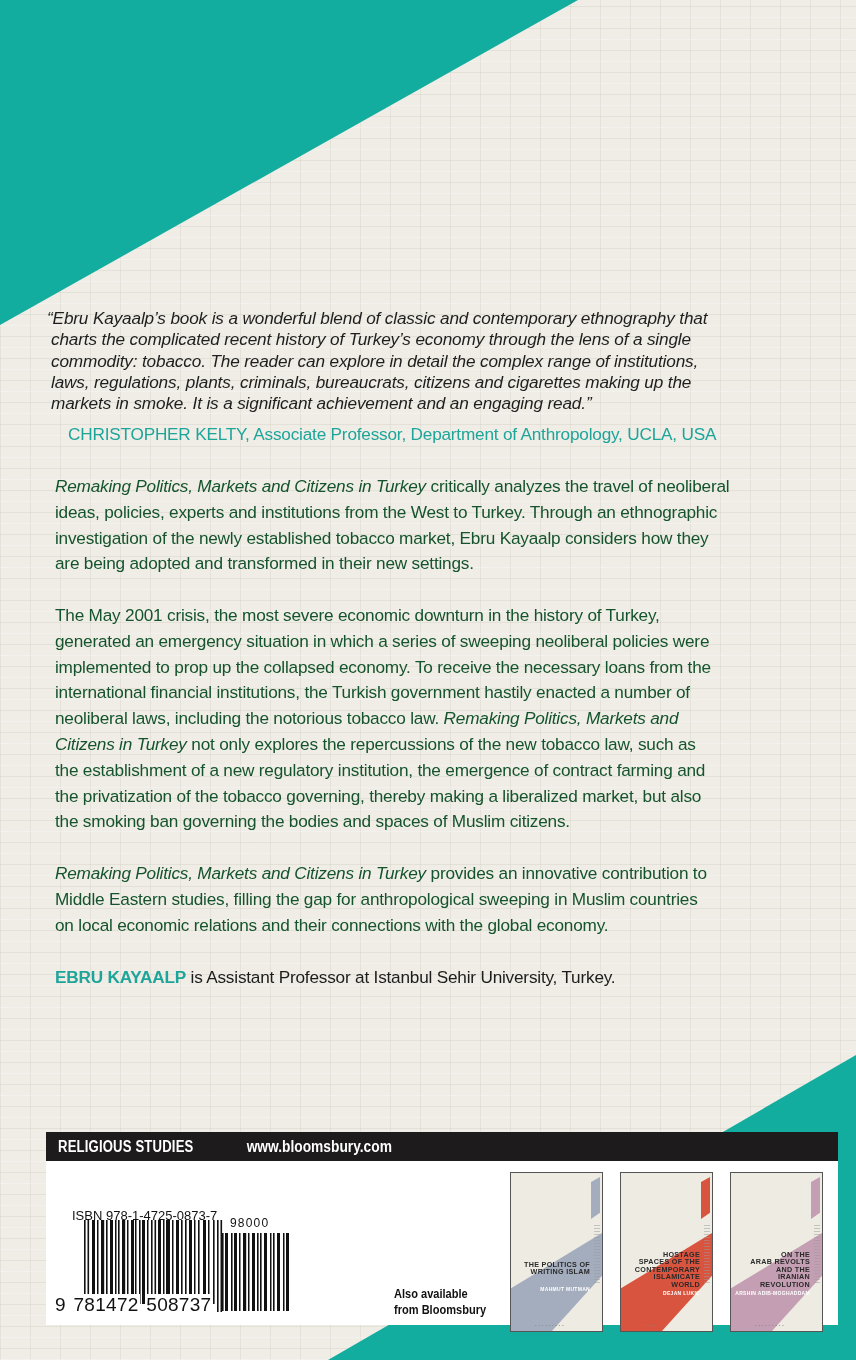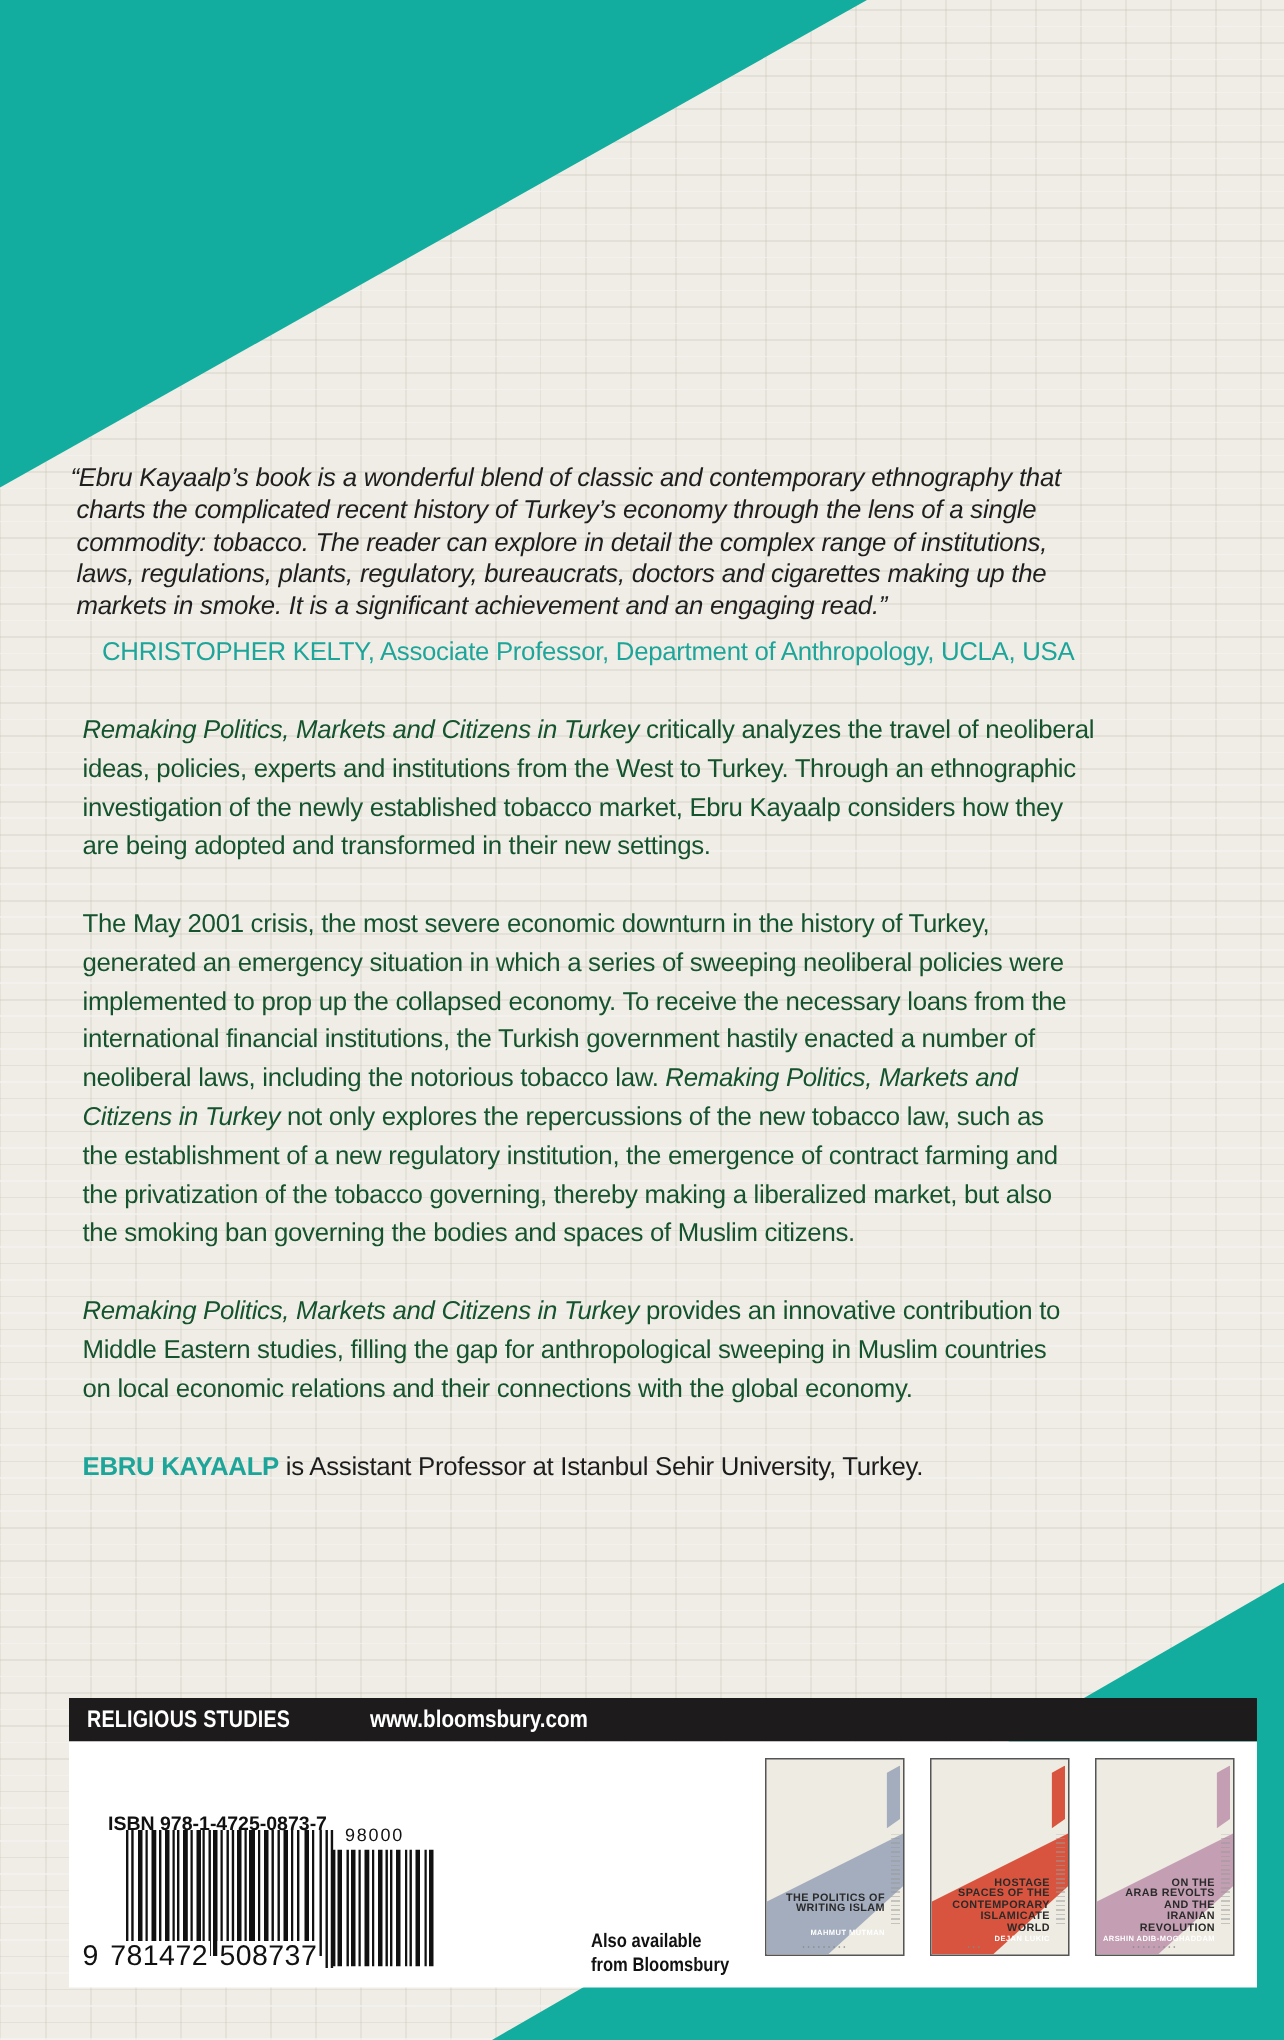--- a/index.html
+++ b/index.html
@@ -69,21 +69,21 @@
   }
   .series-bar .url {
     color: #fff; font-weight: bold; font-size: 16px;
     transform: scaleX(0.86); transform-origin: right center; white-space: nowrap;
   }
   .white-panel {
     position: absolute; left: 46px; top: 1161px; width: 792px; height: 164px;
     background: #ffffff;
   }
   .isbn {
-    position: absolute; left: 72px; top: 1208px; font-size: 13px; color: #111; white-space: nowrap; font-weight: bold;
+    position: absolute; left: 72px; top: 1208px; font-size: 13px; color: #111; white-space: nowrap;
   }
   .barcode {
     position: absolute; left: 72px; top: 1220px; width: 180px; height: 92px;
   }
   .barcode-add {
     position: absolute; left: 222px; top: 1233px; width: 70px; height: 78px;
   }
   .price-code {
     position: absolute; left: 230px; top: 1216px; font-size: 12px; color: #111; letter-spacing: 1.2px;
   }
@@ -92,21 +92,21 @@
     background: transparent; white-space: nowrap; letter-spacing: 0.3px;
   }
   .ean-digits span { background: #fff; padding: 0 1px; }
   .also-available {
     position: absolute; left: 394px; top: 1286px; font-size: 13px; font-weight: bold;
     color: #111; line-height: 16px; transform: scaleX(0.85); transform-origin: left top; white-space: nowrap;
   }
   .also-available span { display: block; }
 
   .mini-cover {
-    position: absolute; top: 1172px; width: 93px; height: 132px;
+    position: absolute; top: 1172px; width: 93px; height: 160px;
     background: #eeebe2; border: 1.3px solid #555; box-sizing: border-box; overflow: hidden;
   }
   .mini-cover .band {
     position: absolute; inset: 0;
     clip-path: polygon(0 73%, 100% 38%, 100% 65%, 45% 100%, 0 100%);
   }
   .mini-cover .spine-band {
     position: absolute; right: 2px; top: 4px; width: 9px; height: 42px;
     clip-path: polygon(0 12%, 100% 0, 100% 85%, 0 100%);
   }
@@ -136,21 +136,21 @@
 <div class="texture"></div>
 <div class="teal-top"></div>
 <div class="teal-bottom"></div>
 
 <div class="content">
 
   <div class="quote">
     <span class="q-line">“Ebru Kayaalp’s book is a wonderful blend of classic and contemporary ethnography that</span>
     <span class="q-line indent">charts the complicated recent history of Turkey’s economy through the lens of a single</span>
     <span class="q-line indent">commodity: tobacco. The reader can explore in detail the complex range of institutions,</span>
-    <span class="q-line indent">laws, regulations, plants, regulatory, bureaucrats, doctors and cigarettes making up the</span>
+    <span class="q-line indent">laws, regulations, plants, criminals, bureaucrats, citizens and cigarettes making up the</span>
     <span class="q-line indent">markets in smoke. It is a significant achievement and an engaging read.”</span>
   </div>
   <div class="attribution">CHRISTOPHER KELTY, Associate Professor, Department of Anthropology, UCLA, USA</div>
 
   <div class="para p1">
     <span class="line"><i>Remaking Politics, Markets and Citizens in Turkey</i><span> critically analyzes the travel of neoliberal</span></span>
     <span class="line">ideas, policies, experts and institutions from the West to Turkey. Through an ethnographic</span>
     <span class="line">investigation of the newly established tobacco market, Ebru Kayaalp considers how they</span>
     <span class="line">are being adopted and transformed in their new settings.</span>
   </div>

